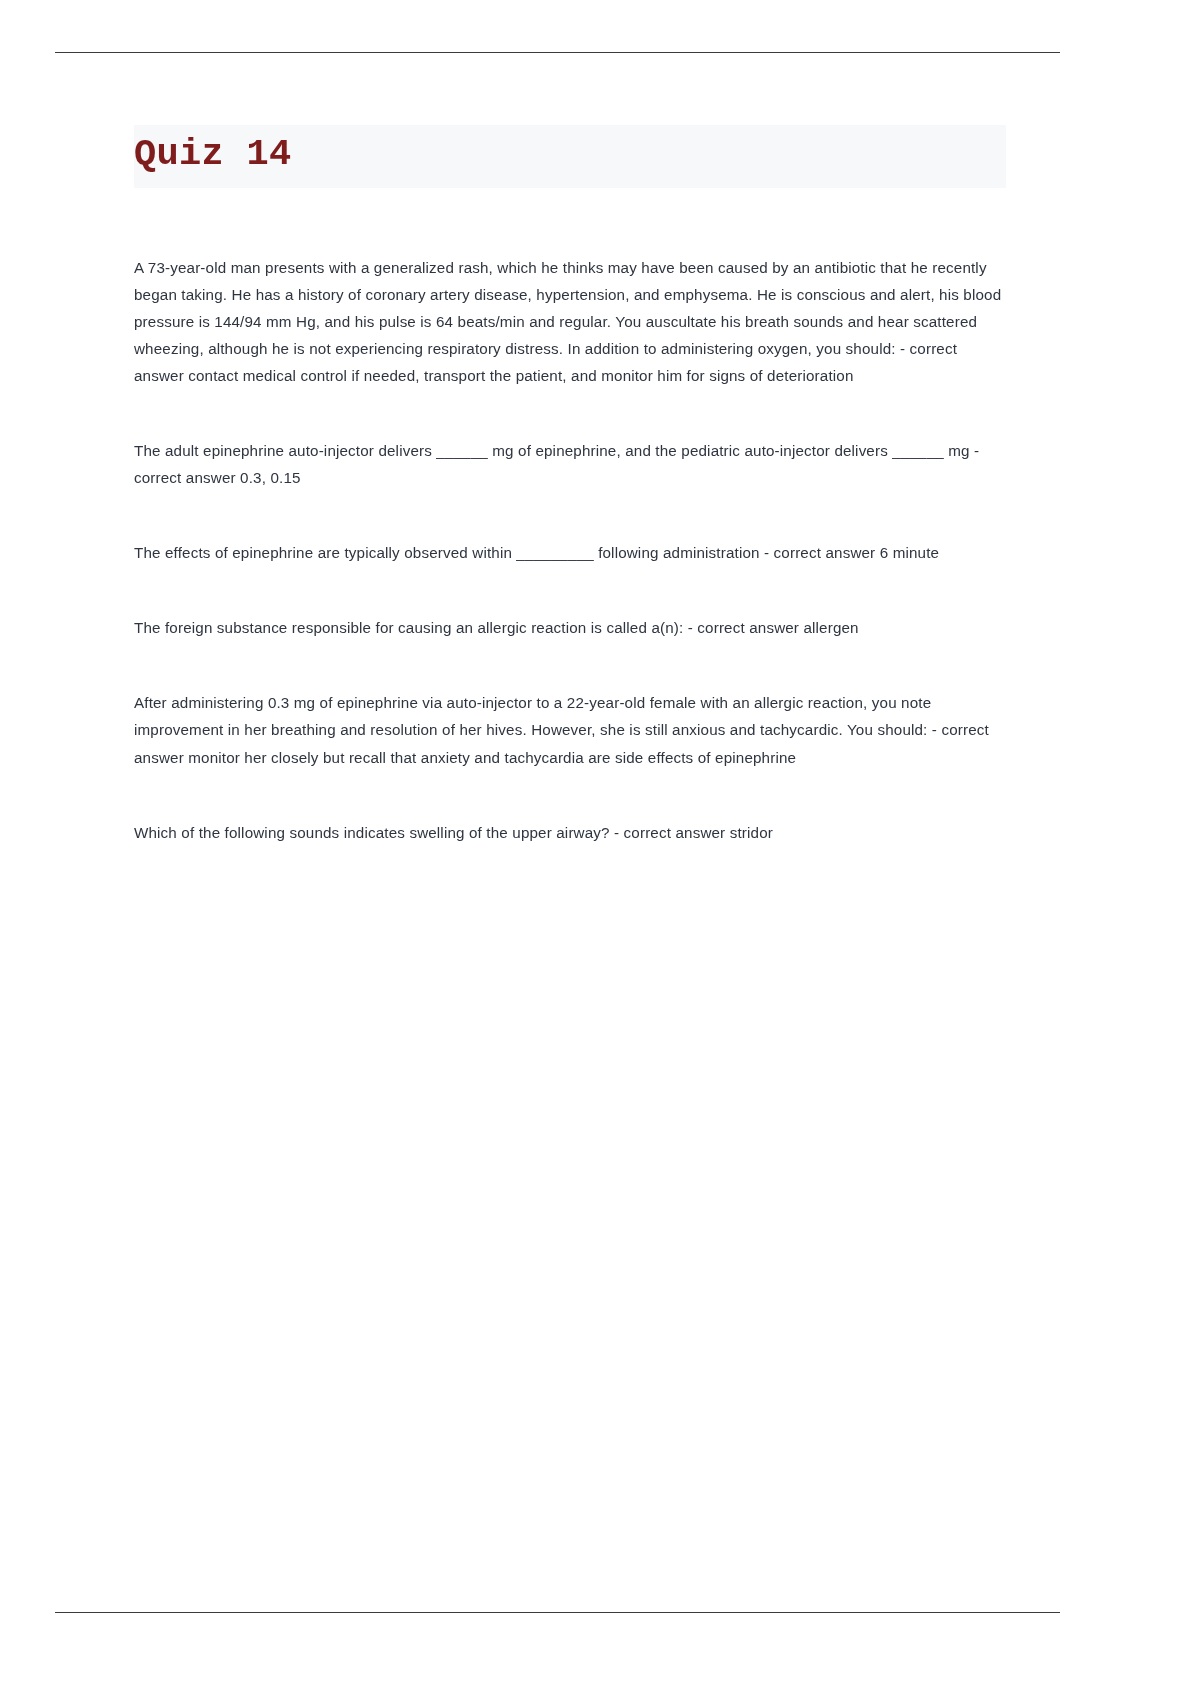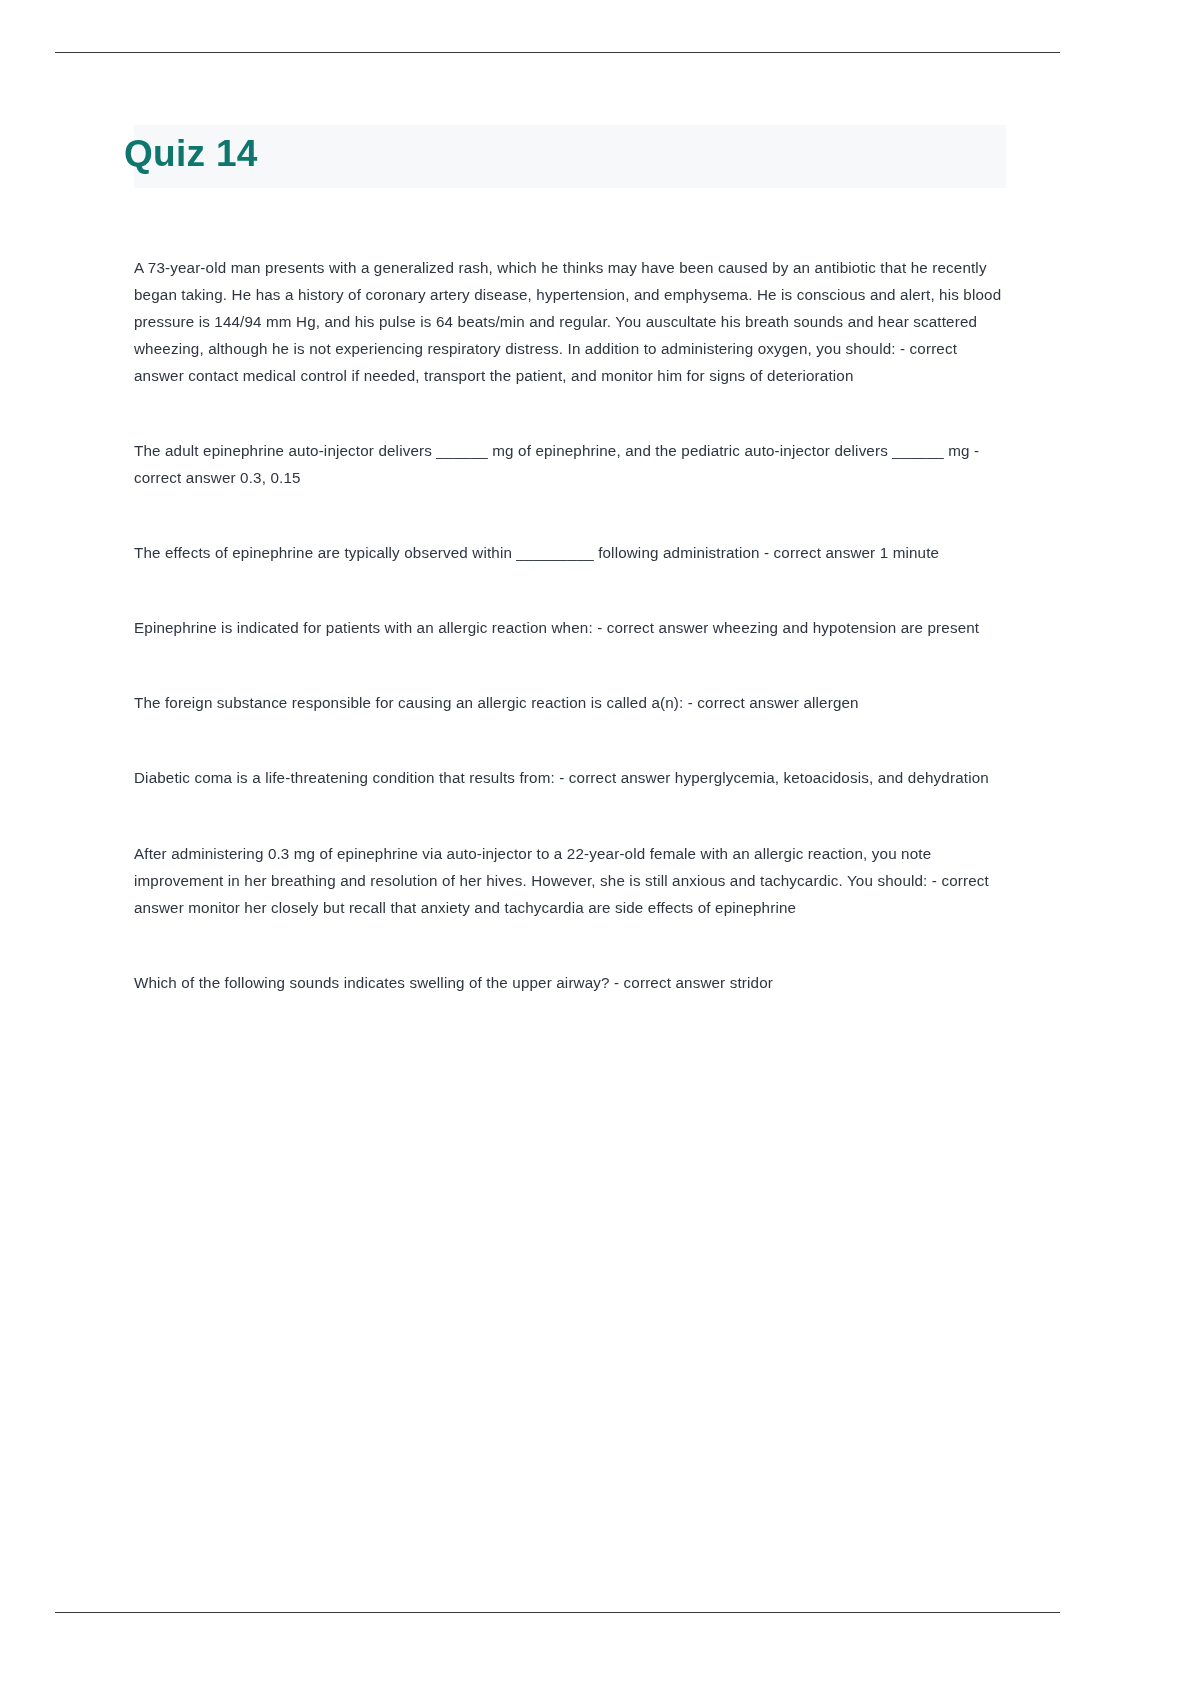--- a/index.html
+++ b/index.html
@@ -35,26 +35,27 @@
   .title-band {
     position: absolute;
     left: 134px;
     top: 125px;
     width: 872px;
     height: 63px;
     background: #f7f8fa;
   }
   .title-text {
     position: absolute;
-    left: 124px;
+    left: 134px;
     top: 133px;
     font-size: 37px;
     font-weight: bold;
-    color: #0f766e;
+    color: #7f1d1d;
     letter-spacing: 0.3px;
+    font-family: Liberation Mono, monospace;
   }
 
   .content {
     position: absolute;
     left: 134px;
     top: 254px;
     width: 872px;
   }
   .qa {
     font-size: 15.2px;
@@ -72,23 +73,21 @@
 <div class="page">
 
   <div class="rule rule-top"></div>
 
   <div class="title-band"></div>
   <div class="title-text">Quiz 14</div>
 
   <div class="content">
     <p class="qa">A 73-year-old man presents with a generalized rash, which he thinks may have been caused by an antibiotic that he recently began taking. He has a history of coronary artery disease, hypertension, and emphysema. He is conscious and alert, his blood pressure is 144/94 mm Hg, and his pulse is 64 beats/min and regular. You auscultate his breath sounds and hear scattered wheezing, although he is not experiencing respiratory distress. In addition to administering oxygen, you should: - correct answer contact medical control if needed, transport the patient, and monitor him for signs of deterioration</p>
     <p class="qa">The adult epinephrine auto-injector delivers ______ mg of epinephrine, and the pediatric auto-injector delivers ______ mg - correct answer 0.3, 0.15</p>
-    <p class="qa">The effects of epinephrine are typically observed within _________ following administration - correct answer 1 minute</p>
-    <p class="qa">Epinephrine is indicated for patients with an allergic reaction when: - correct answer wheezing and hypotension are present</p>
+    <p class="qa">The effects of epinephrine are typically observed within _________ following administration - correct answer 6 minute</p>
     <p class="qa">The foreign substance responsible for causing an allergic reaction is called a(n): - correct answer allergen</p>
-    <p class="qa">Diabetic coma is a life-threatening condition that results from: - correct answer hyperglycemia, ketoacidosis, and dehydration</p>
     <p class="qa">After administering 0.3 mg of epinephrine via auto-injector to a 22-year-old female with an allergic reaction, you note improvement in her breathing and resolution of her hives. However, she is still anxious and tachycardic. You should: - correct answer monitor her closely but recall that anxiety and tachycardia are side effects of epinephrine</p>
     <p class="qa">Which of the following sounds indicates swelling of the upper airway? - correct answer stridor</p>
   </div>
 
   <div class="rule rule-bottom"></div>
 
 </div>
 
 </body></html>

